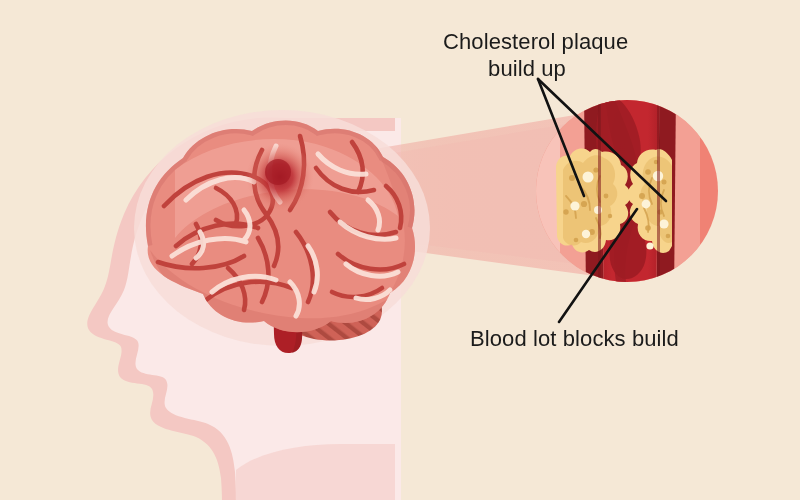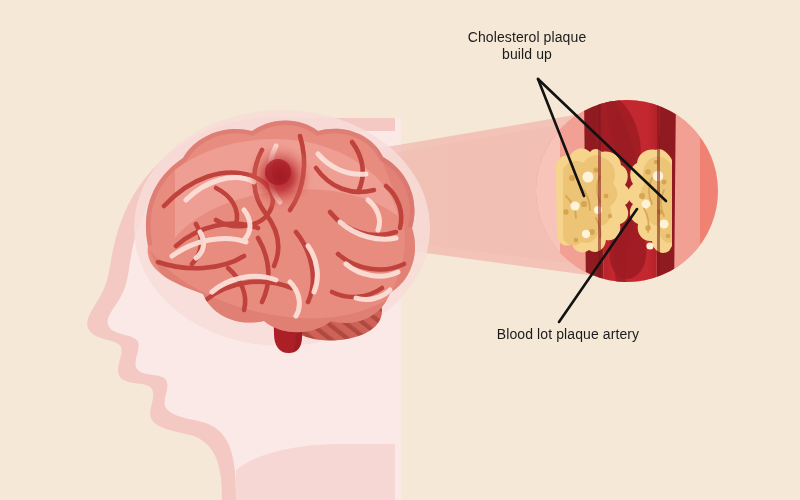--- a/index.html
+++ b/index.html
@@ -22,21 +22,21 @@
     position: absolute;
     inset: 0;
     width: 800px;
     height: 500px;
     display: block;
   }
   .label {
     position: absolute;
     color: #1b1b1b;
     font-family: "Liberation Sans", sans-serif;
-    font-size: 14px;
+    font-size: 22px;
     line-height: 1.22;
     letter-spacing: 0.1px;
     white-space: pre;
     text-align: center;
     user-select: none;
   }
   #label-plaque {
     left: 443px;
     top: 29px;
     width: 168px;
@@ -369,15 +369,15 @@
       <line x1="538" y1="79" x2="584" y2="196"></line>
       <line x1="538" y1="79" x2="666" y2="201"></line>
       <line x1="559" y1="322" x2="637" y2="209"></line>
     </g>
 
   </svg>
 
   <div class="label" id="label-plaque">Cholesterol plaque
 build up</div>
 
-  <div class="label" id="label-clot">Blood lot plaque artery</div>
+  <div class="label" id="label-clot">Blood lot blocks build</div>
 
 </div>
 
 </body></html>

